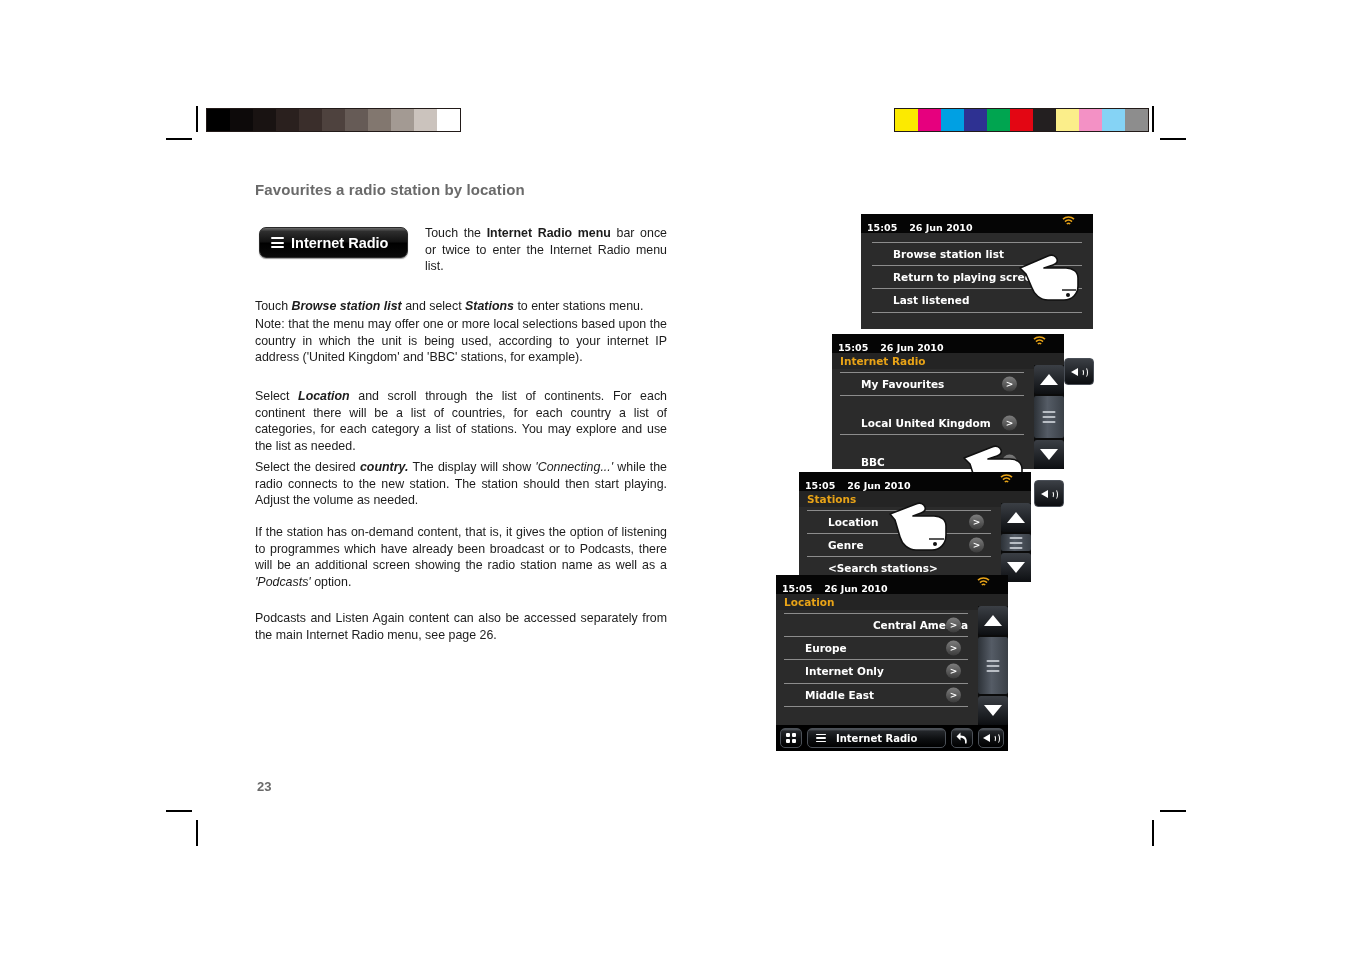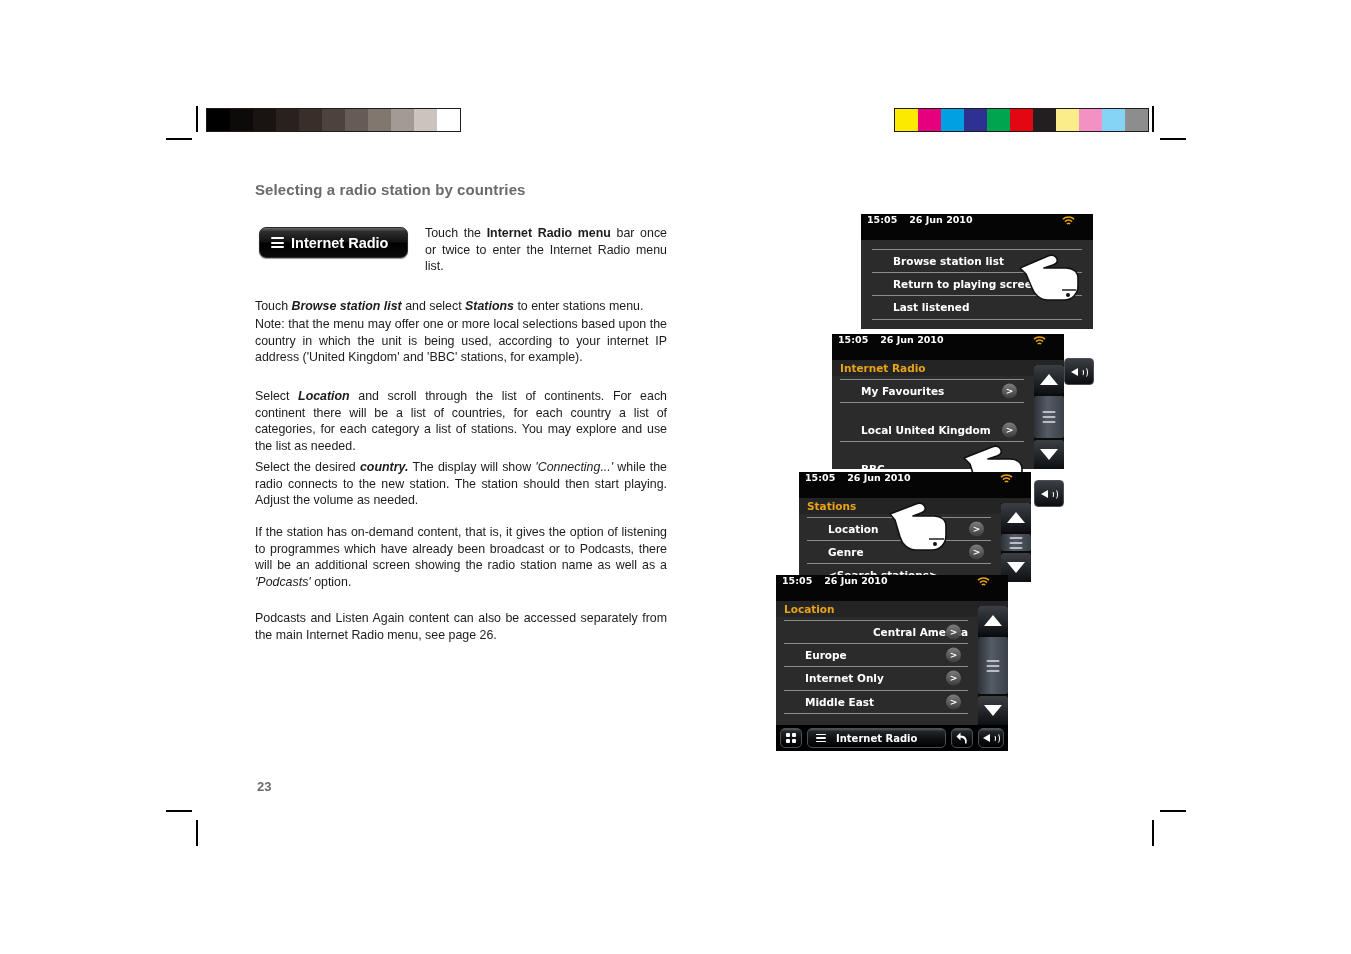--- a/index.html
+++ b/index.html
@@ -125,24 +125,24 @@
 
   
   .device {
     position: absolute;
     background: #2b2b2b;
     color: #fff;
     font-family: "DejaVu Sans", sans-serif;
     overflow: hidden;
   }
   .statusbar {
-    height: 26px;
+    height: 19px;
     background: #050505;
     display: flex;
-    align-items: flex-start;
+    align-items: flex-end;
     font-size: 9.5px;
     font-weight: bold;
     color: #ffffff;
     padding: 0 6px;
     position: relative;
   }
   .statusbar .clock { margin-right: 12px; }
   .statusbar .wifi {
     position: absolute;
     right: 18px;
@@ -362,21 +362,21 @@
     <span class="sw" style="background: rgb(46, 49, 146);"></span>
     <span class="sw" style="background: rgb(0, 165, 80);"></span>
     <span class="sw" style="background: rgb(227, 6, 19);"></span>
     <span class="sw" style="background: rgb(35, 31, 32);"></span>
     <span class="sw" style="background: rgb(251, 238, 138);"></span>
     <span class="sw" style="background: rgb(243, 145, 197);"></span>
     <span class="sw" style="background: rgb(133, 211, 245);"></span>
     <span class="sw" style="background: rgb(141, 141, 141);"></span>
   </div>
 
-<div class="page-heading">Selecting a radio station by countries</div>
+<div class="page-heading">Favourites a radio station by location</div>
 
 <div class="ir-bar">
   <span class="hamburger">
       <i></i>
       <i></i>
       <i></i>
     </span>
   <span>Internet Radio</span>
 </div>
 

